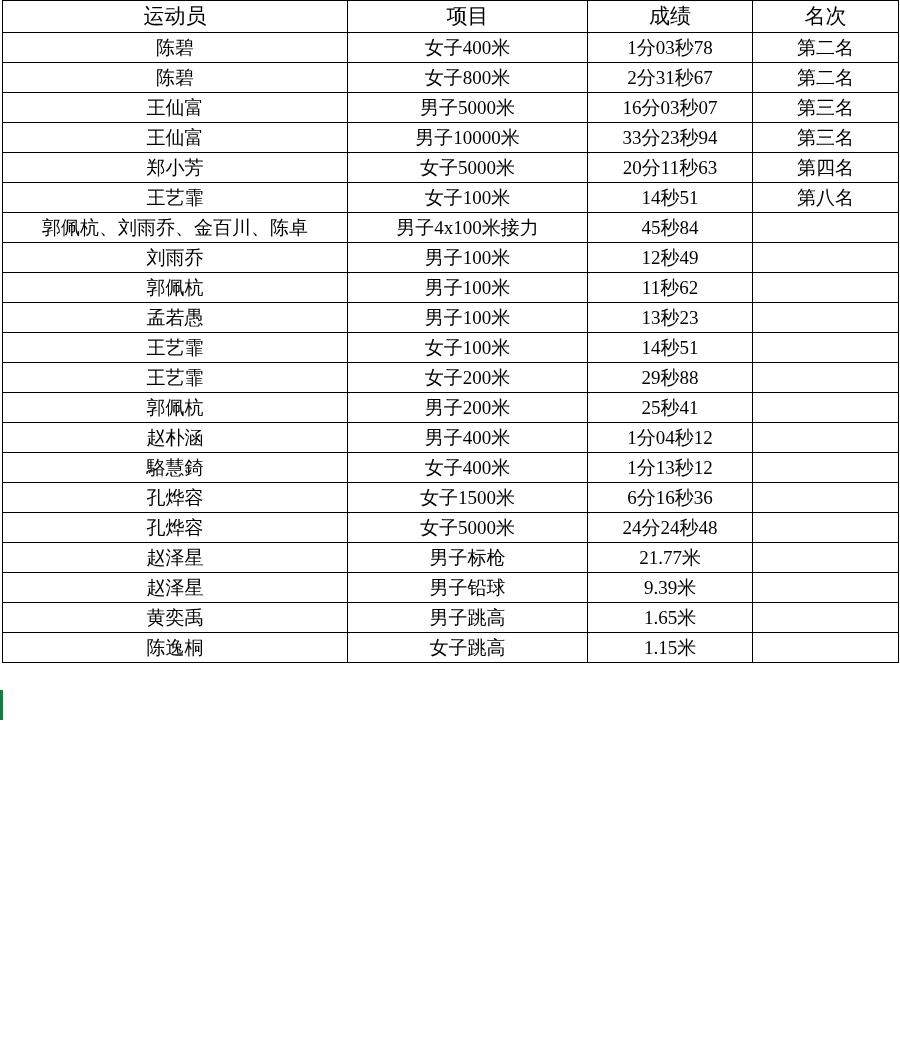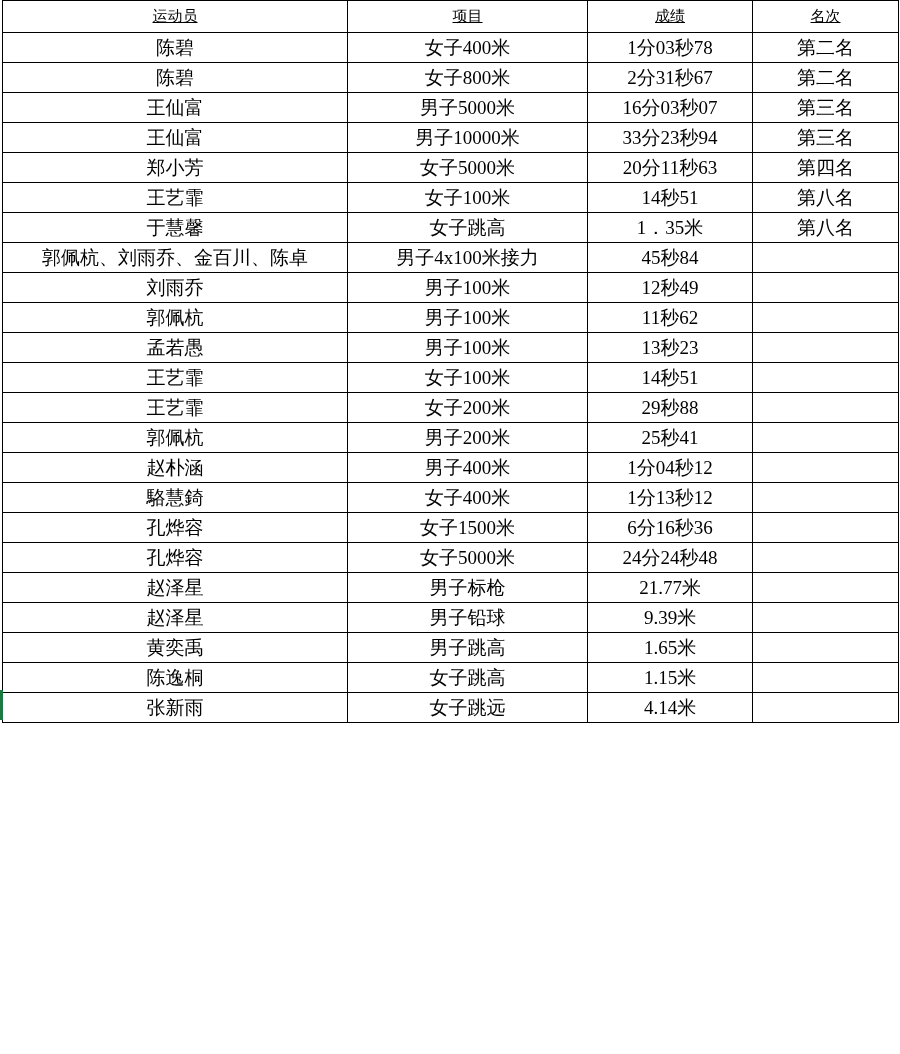--- a/index.html
+++ b/index.html
@@ -38,24 +38,23 @@
     line-height: 29px;
     text-align: center;
     vertical-align: middle;
     font-size: 19px;
     white-space: nowrap;
     overflow: hidden;
     padding: 0 2px;
     box-sizing: border-box;
   }
   table.results tr.header-row td {
-    font-size: 15px;
+    font-size: 21px;
     height: 31px;
     line-height: 31px;
-    text-decoration: underline;
   }
   
   .left-gutter {
     position: absolute;
     left: 0;
     top: 0;
     width: 2px;
     height: 1054px;
     background: #ffffff;
   }
@@ -120,26 +119,20 @@
         <td>20分11秒63</td>
         <td>第四名</td>
       </tr>
       <tr>
         <td>王艺霏</td>
         <td>女子100米</td>
         <td>14秒51</td>
         <td>第八名</td>
       </tr>
       <tr>
-        <td>于慧馨</td>
-        <td>女子跳高</td>
-        <td>1．35米</td>
-        <td>第八名</td>
-      </tr>
-      <tr>
         <td>郭佩杭、刘雨乔、金百川、陈卓</td>
         <td>男子4x100米接力</td>
         <td>45秒84</td>
         <td></td>
       </tr>
       <tr>
         <td>刘雨乔</td>
         <td>男子100米</td>
         <td>12秒49</td>
         <td></td>
@@ -215,21 +208,15 @@
         <td>男子跳高</td>
         <td>1.65米</td>
         <td></td>
       </tr>
       <tr>
         <td>陈逸桐</td>
         <td>女子跳高</td>
         <td>1.15米</td>
         <td></td>
       </tr>
-      <tr>
-        <td>张新雨</td>
-        <td>女子跳远</td>
-        <td>4.14米</td>
-        <td></td>
-      </tr>
     </tbody>
   </table>
 </div>
 
 </body></html>

